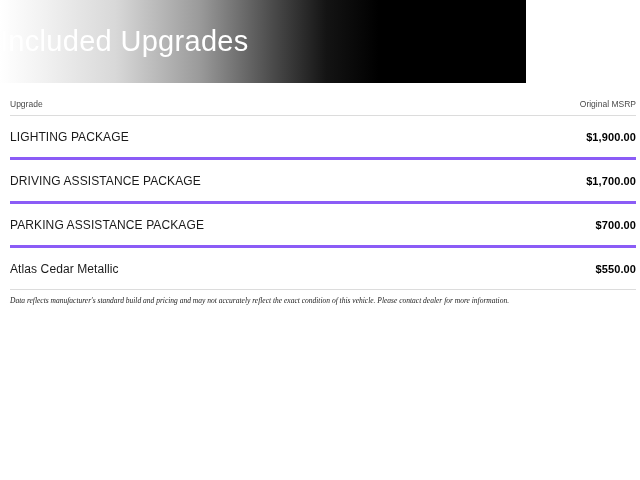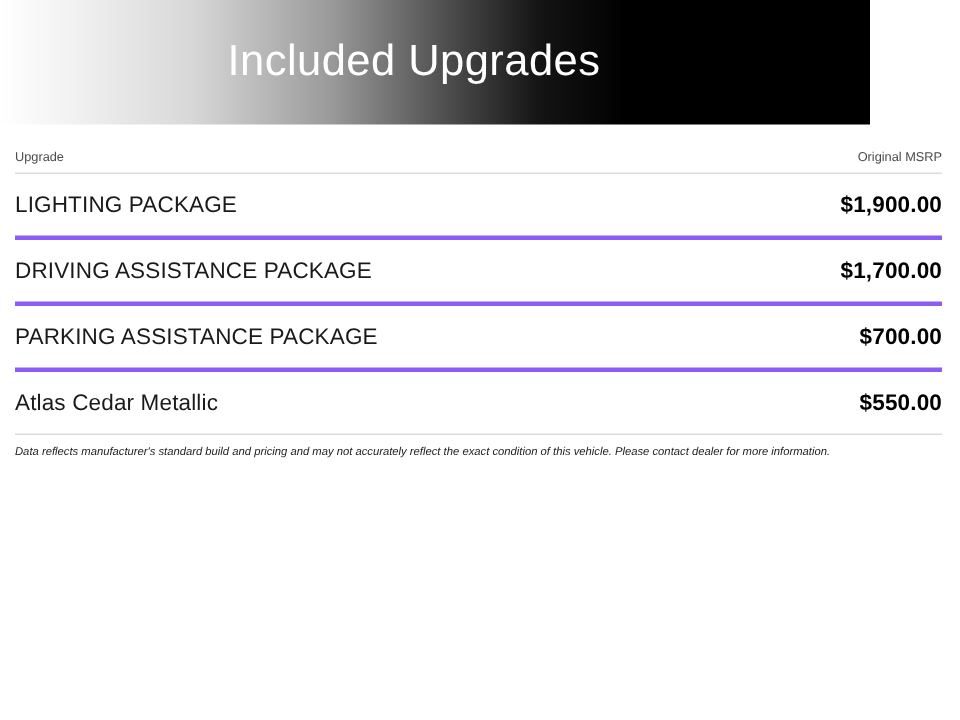--- a/index.html
+++ b/index.html
@@ -15,38 +15,38 @@
   }
   .page {
     position: relative;
     width: 640px;
     height: 480px;
     box-sizing: border-box;
     background: #ffffff;
   }
   .header-band {
     position: relative;
-    width: 580px;
+    width: 526px;
     height: 83px;
     background: linear-gradient(to right, #ffffff 0%, #f2f2f2 8%, #d8d8d8 22%, #9a9a9a 38%, #4a4a4a 52%, #141414 62%, #000000 72%, #000000 100%);
     display: flex;
     align-items: center;
-    justify-content: center;
+    justify-content: flex-start;
   }
   .header-title {
     color: #ffffff;
     font-size: 29px;
     font-weight: 400;
     letter-spacing: 0.3px;
     padding-right: 28px;
     line-height: 1;
     white-space: nowrap;
   }
   .content {
-    padding: 0 12px 0 10px;
+    padding: 0 4px 0 10px;
     box-sizing: border-box;
   }
   .col-head {
     display: flex;
     justify-content: space-between;
     align-items: baseline;
     padding-top: 16px;
     padding-bottom: 6px;
   }
   .col-head span {
@@ -61,38 +61,39 @@
     display: flex;
     justify-content: space-between;
     align-items: center;
     height: 41px;
     border-top: 3px solid #8b5cf6;
   }
   .row:first-child {
     border-top: 1px solid #dcdcdc;
   }
   .row-label {
-    font-size: 15px;
+    font-size: 12px;
     color: #1a1a1a;
     font-weight: 400;
     letter-spacing: 0.1px;
   }
   .row-price {
-    font-size: 15px;
+    font-size: 11px;
     color: #000000;
     font-weight: bold;
     letter-spacing: 0.1px;
   }
   .footnote {
     border-top: 1px solid #dcdcdc;
     padding-top: 6px;
     font-size: 7.5px;
     font-style: italic;
     color: #222222;
     line-height: 1.3;
+    font-family: Liberation Serif, serif;
   }
 </style>
 </head>
 <body>
 
 <div class="page">
 
   <div class="header-band">
     <div class="header-title">Included Upgrades</div>
   </div>

